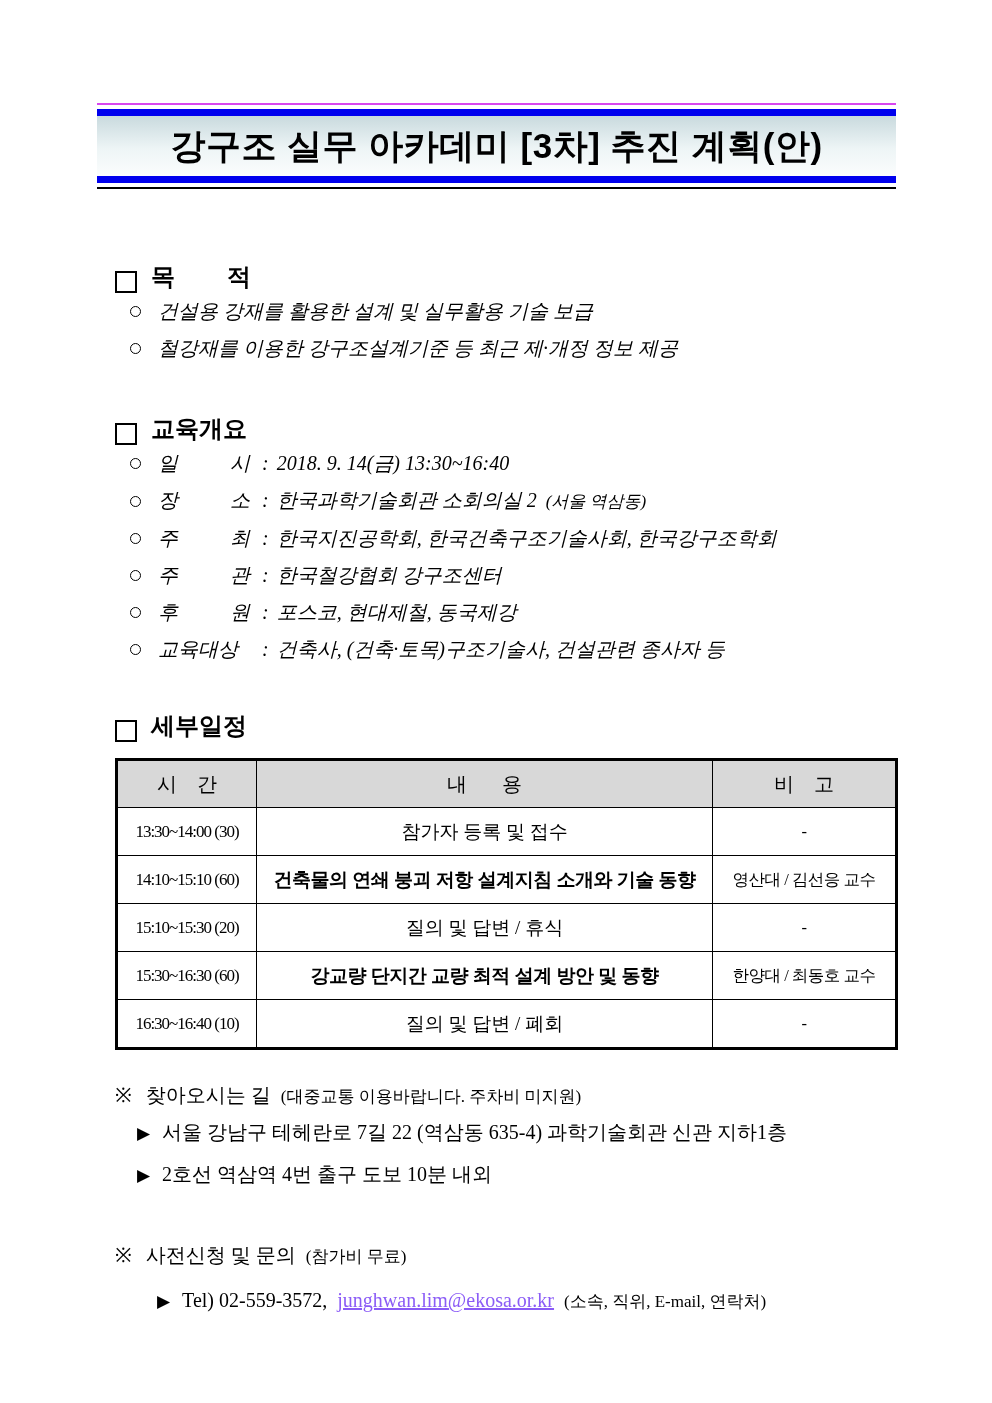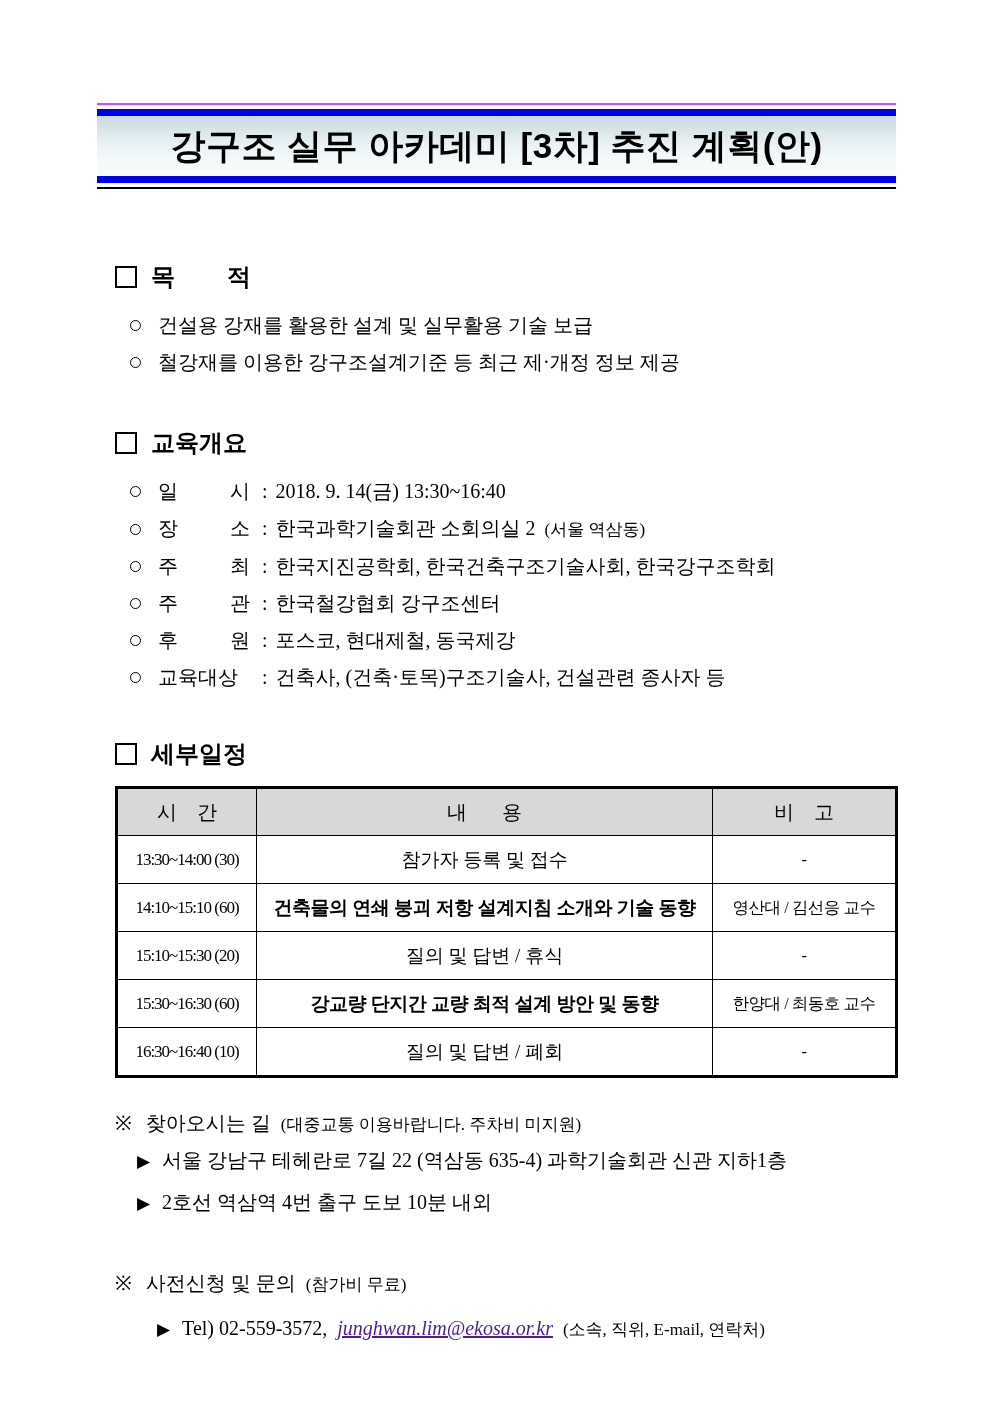--- a/index.html
+++ b/index.html
@@ -25,32 +25,32 @@
   .banner-title{
     font-family:"Liberation Sans","DejaVu Sans",sans-serif;
     font-weight:bold;font-size:35px;letter-spacing:0.5px;
   }
 
   
   .content{margin-left:115px;margin-right:95px;}
   .sec-heading{
     font-family:"Liberation Sans","DejaVu Sans",sans-serif;
     font-weight:bold;font-size:24px;
-    display:flex;align-items:center;gap:14px;
+    display:flex;align-items:flex-end;gap:14px;
   }
   .checkbox{
     display:inline-block;width:18px;height:18px;
     border:2px solid #000;background:#fff;flex:0 0 auto;
   }
   .h-purpose{margin-top:72px;}
   .h-overview{margin-top:46px;}
   .h-schedule{margin-top:42px;}
   .justify-label{display:inline-block;width:100px;text-align:justify;text-align-last:justify;}
 
-  .bullet-list{margin-top:14px;}
+  .bullet-list{font-style:italic;}
   .bullet-row{
     display:flex;align-items:baseline;
     font-size:20px;line-height:37px;margin-left:15px;
   }
   .circle-bullet{
     display:inline-block;width:9px;height:9px;border:1.5px solid #000;
     border-radius:50%;margin-right:17px;flex:0 0 auto;align-self:center;
   }
   .ov-label{
     display:inline-block;width:92px;
@@ -89,21 +89,21 @@
   .note-block.second{margin-top:44px;}
   .note-head{display:flex;align-items:baseline;font-size:20px;line-height:30px;}
   .ref-mark{margin-right:14px;}
   .note-head .head-note{margin-left:10px;}
   .sub-row{
     display:flex;align-items:baseline;
     font-size:20px;line-height:40px;margin-left:22px;
   }
   .arrow-bullet{margin-right:12px;font-size:17px;}
   .tel-row{margin-left:42px;margin-top:8px;}
-  a.email-link{color:#4c1d95;text-decoration:underline;font-style:italic;}
+  a.email-link{color:#8b5cf6;text-decoration:underline;}
   .after-email{margin-left:10px;}
 </style>
 </head>
 <body>
 
 <div class="page">
 
   <div class="banner-outer">
     <div class="banner-inner">
       <span class="banner-title">강구조 실무 아카데미 [3차] 추진 계획(안)</span>

